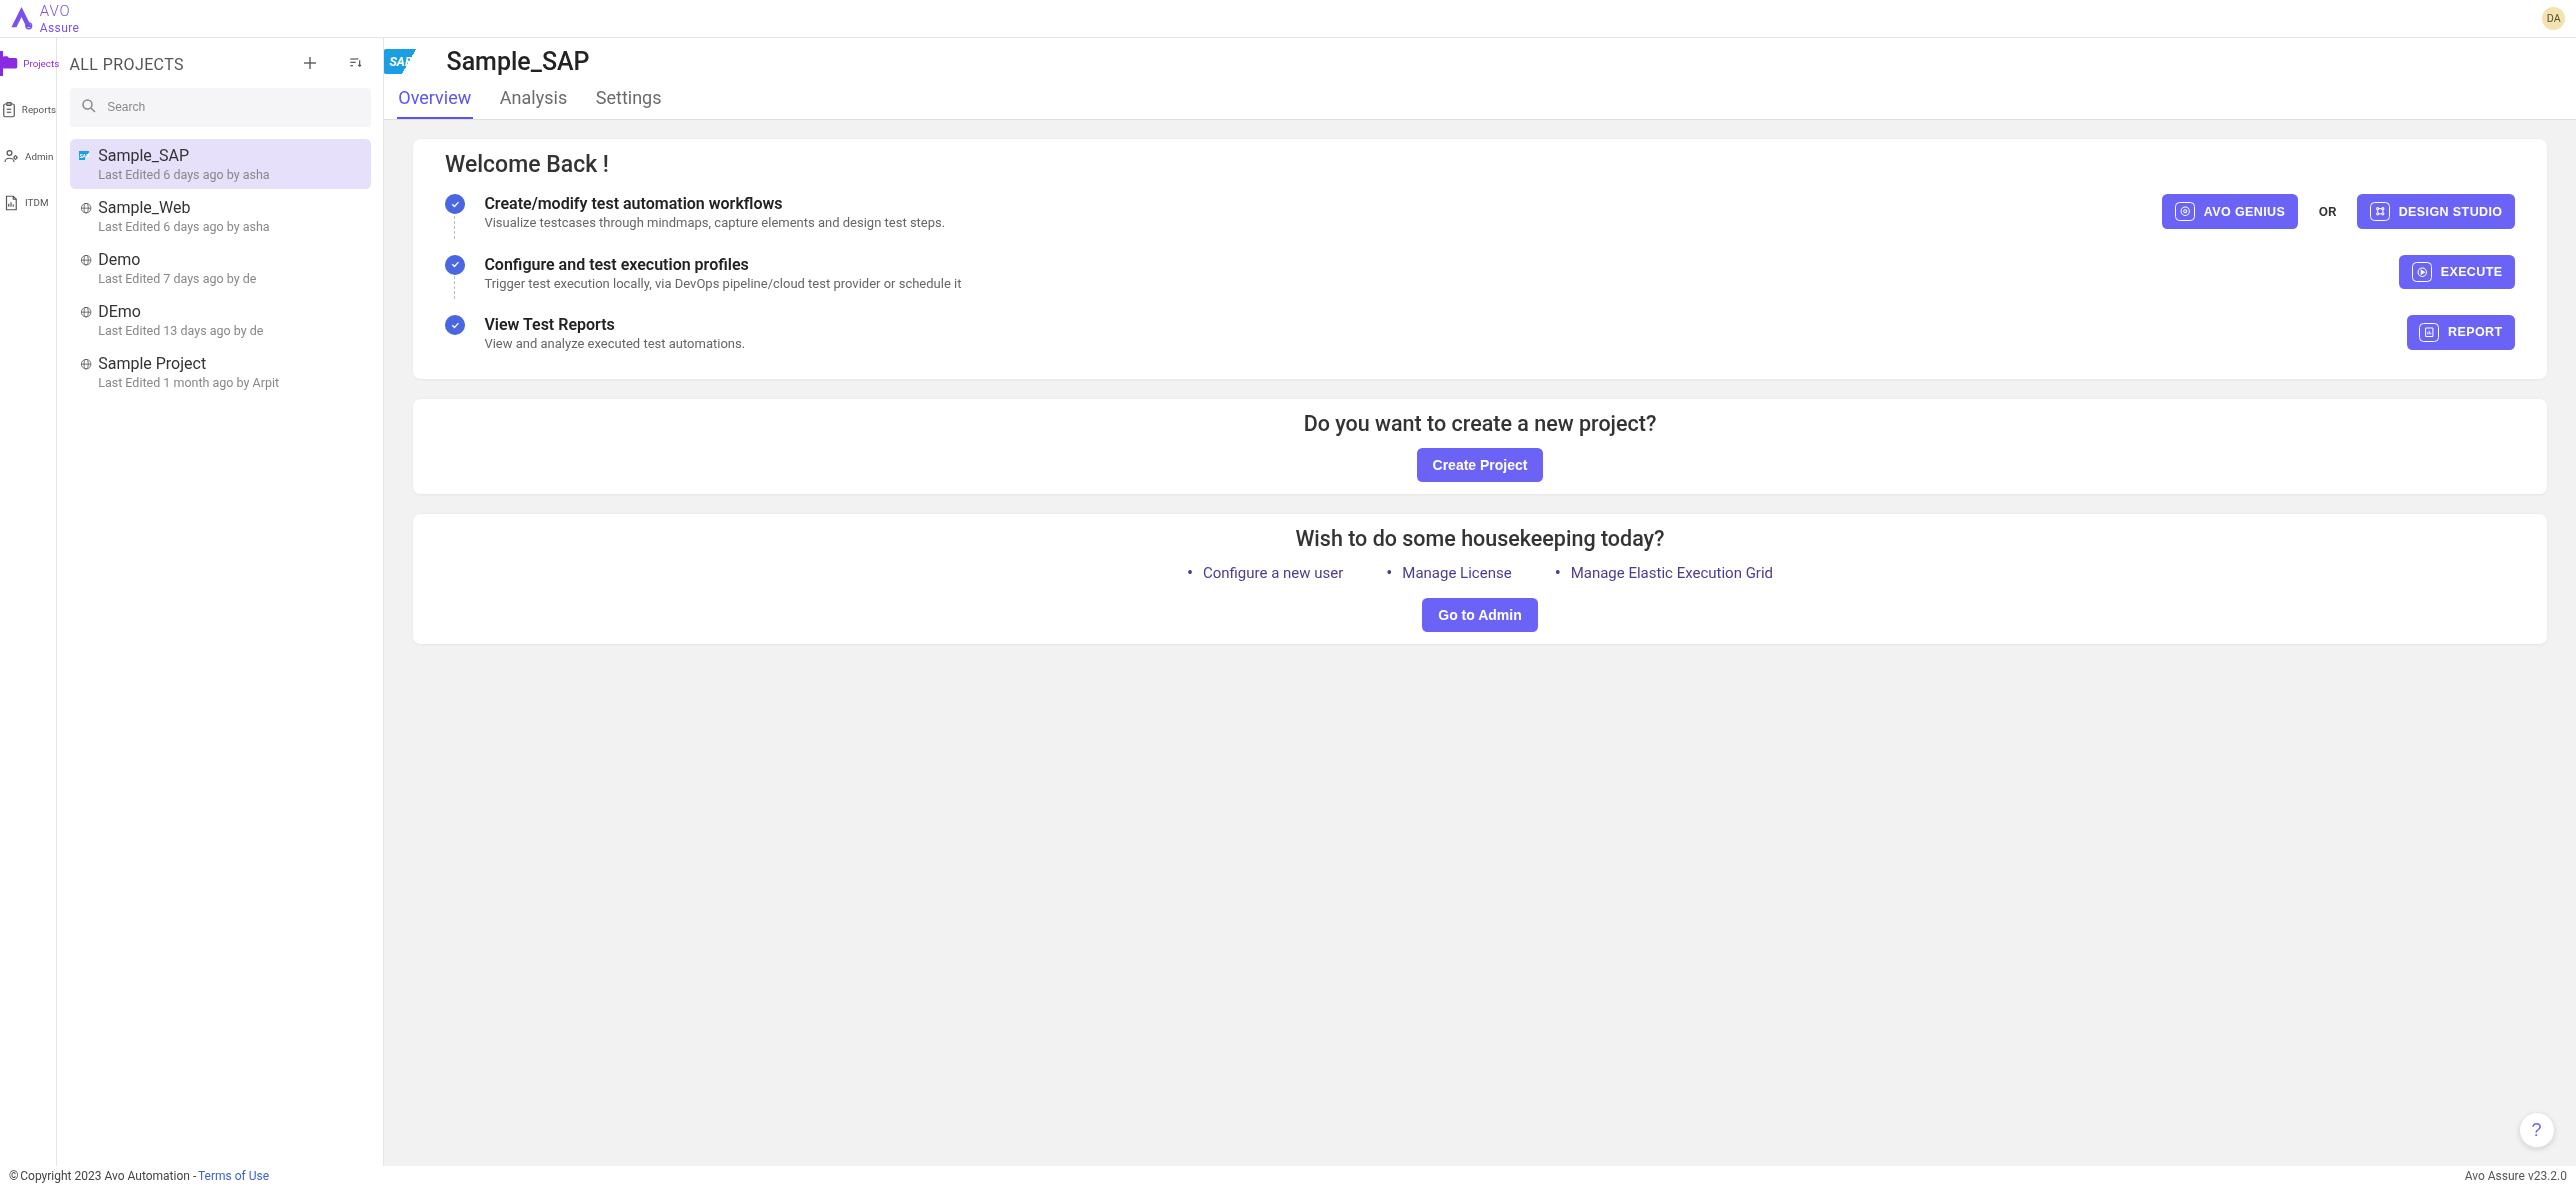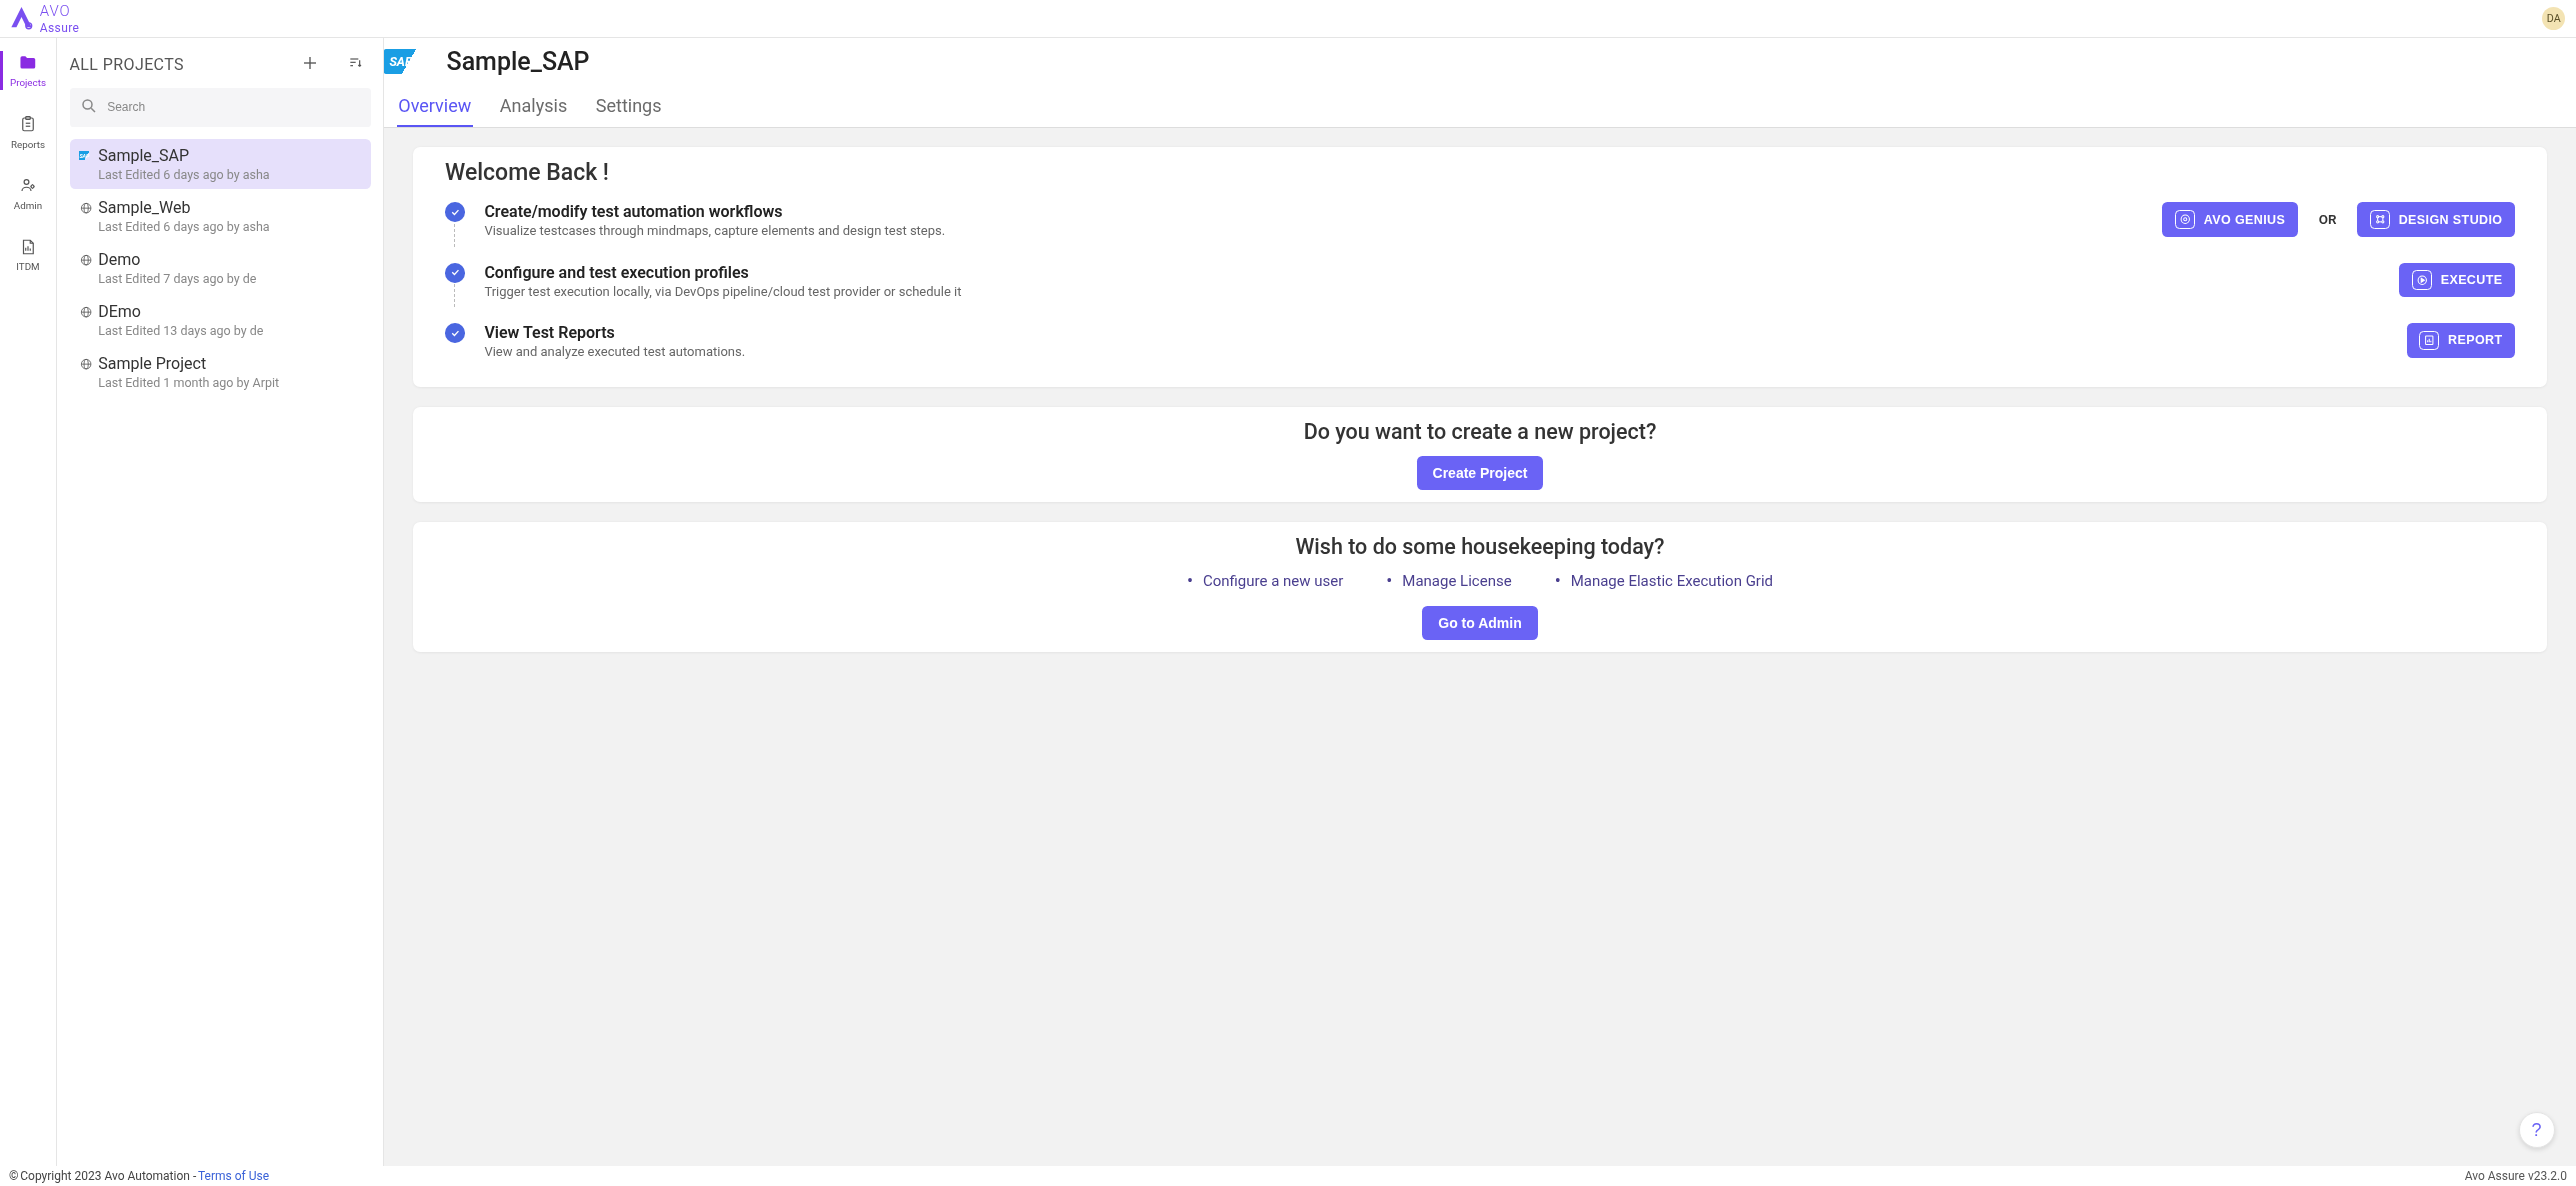--- a/index.html
+++ b/index.html
@@ -13,21 +13,21 @@
   .logo-text { display:flex; flex-direction:column; line-height:1; }
   .logo-avo { font-weight:300; font-size:15px; letter-spacing:0.9px; color:#7a4ff0; }
   .logo-assure { font-size:12px; color:#7a4ff0; letter-spacing:0.4px; margin-top:3px; }
   .avatar { width:23px; height:23px; border-radius:50%; background:#f3e3b3; color:#5a5028; font-size:10.7px; display:flex; align-items:center; justify-content:center; font-weight:400; }
 
   
   .mainrow { flex:1; display:flex; min-height:0; }
 
   
   .rail { width:57px; border-right:0.9px solid #e5e5e5; background:#fff; display:flex; flex-direction:column; align-items:center; padding-top:12.5px; gap:21.5px; }
-  .rail-item { display:flex; flex-direction:column; align-items:center; gap:3.6px; cursor:pointer; width:100%; position:relative; padding:1.8px 0; }
+  .rail-item { display:flex; flex-direction:row; align-items:center; gap:3.6px; cursor:pointer; width:100%; position:relative; padding:1.8px 0; }
   .rail-item.active::before { content:""; position:absolute; left:0; top:0; bottom:0; width:2.7px; background:#8a2be2; }
   .rail-icon { width:21.5px; height:21.5px; display:flex; align-items:center; justify-content:center; }
   .rail-label { font-size:9.8px; color:#555; }
   .rail-item.active .rail-label { color:#8a2be2; }
   .rail-item.active .rail-icon svg { fill:#8a2be2; }
 
   
   .projects-panel { width:327px; border-right:0.9px solid #e5e5e5; background:#fff; display:flex; flex-direction:column; padding:12.5px 12.5px 0 12.5px; }
   .projects-head { display:flex; align-items:center; justify-content:space-between; margin-bottom:9px; }
   .projects-title { font-size:16px; color:#555; letter-spacing:0.4px; }
@@ -45,21 +45,21 @@
   .proj-name { font-size:16px; color:#333; }
   .proj-sub { font-size:12.5px; color:#888; margin-left:19.7px; }
 
   
   .content { flex:1; min-width:0; display:flex; flex-direction:column; background:#f2f2f2; }
   .content-head { background:#fff; padding:9px 0 0 0; }
   .content-title-row { display:flex; align-items:center; gap:12.5px; padding:0 0 5.4px 0; }
   .sap-badge { width:50px; height:25px; background:linear-gradient(120deg,#1a9ee4 50%,#fff 50%); border-radius:1.8px; color:#fff; font-weight:700; font-size:12.5px; display:flex; align-items:center; padding-left:5.4px; font-style:italic; }
   .content-title { font-size:25px; color:#222; font-weight:500; }
 
-  .tabs { display:flex; gap:25px; padding:0 12.5px; border-bottom:0.9px solid #ddd;margin-top:8px; }
+  .tabs { display:flex; gap:25px; padding:0 12.5px; border-bottom:0.9px solid #ddd; }
   .tab { font-size:18px; color:#6b6b6b; padding:5.4px 1.8px 9px 1.8px; border-bottom:2.7px solid transparent; cursor:pointer; }
   .tab.active { color:#5a55f4; border-bottom-color:#5a55f4; }
 
   .scroll { flex:1; overflow:auto; padding:19.7px 29px; }
 
   .card { background:#fff; border-radius:7.2px; box-shadow:0 0.9px 2.7px rgba(0,0,0,0.06); padding:12px 32px; margin-bottom:19.7px; }
   .welcome-title { font-size:23px; color:#333; font-weight:500; margin-bottom:16px; }
 
   .step-row { display:flex; align-items:flex-start; gap:19.7px; margin-bottom:16px; position:relative; }
   .step-left { display:flex; flex-direction:column; align-items:center; }

